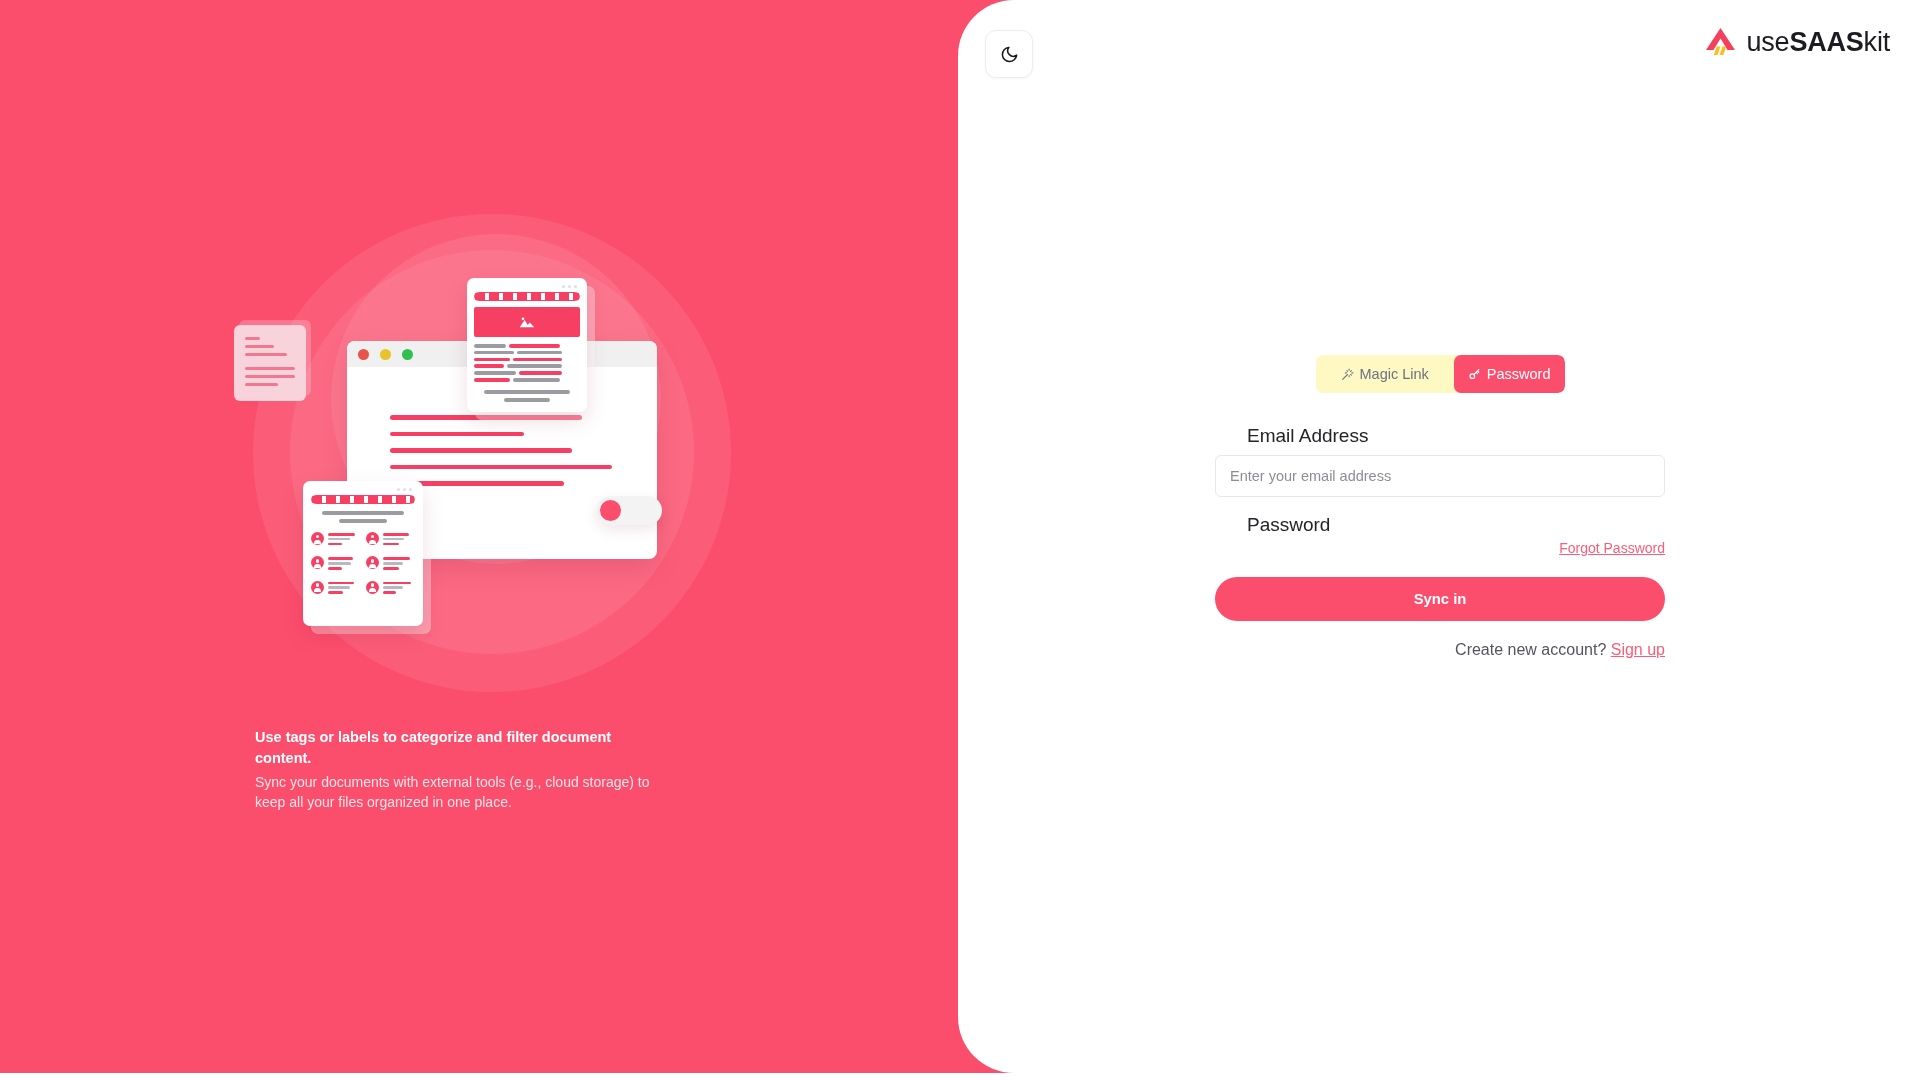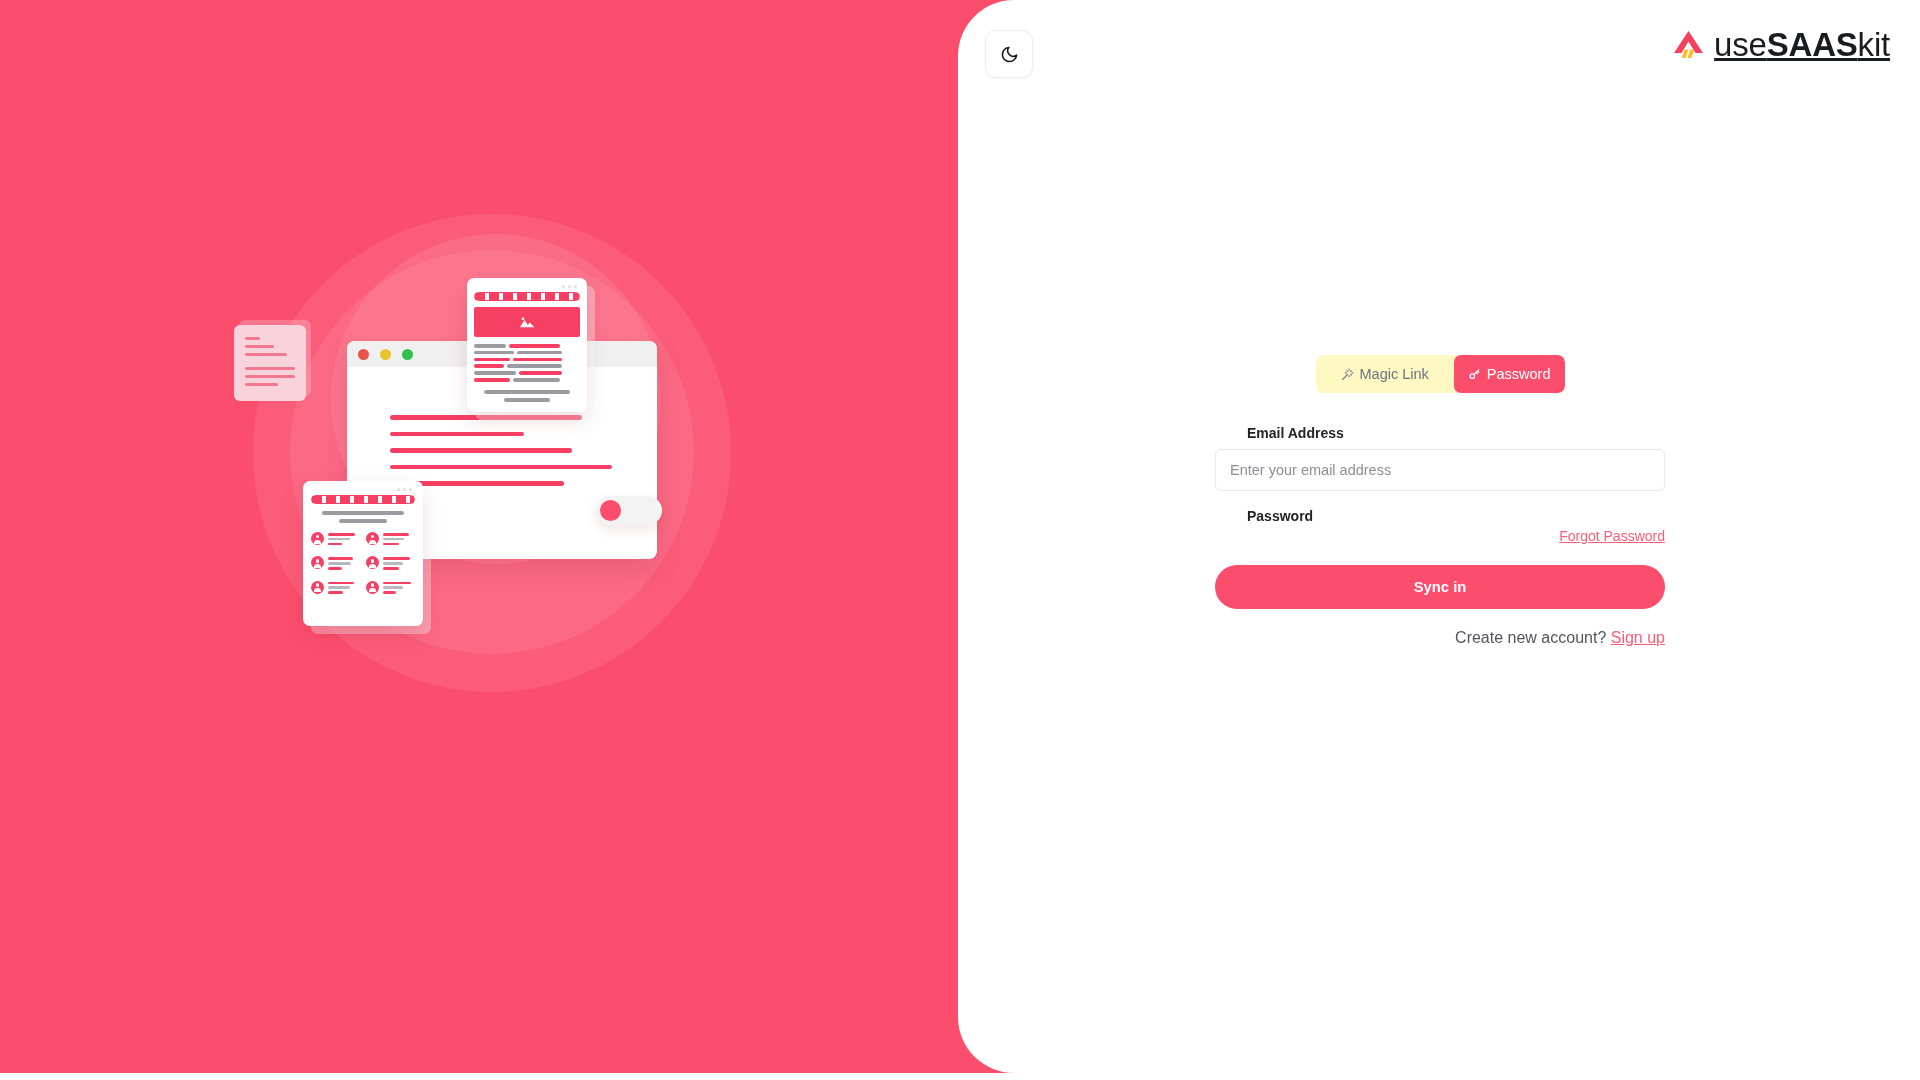--- a/index.html
+++ b/index.html
@@ -139,40 +139,40 @@
   .theme-btn {
     position:absolute; left:985px; top:30px; width:48px; height:48px;
     background:#FFFFFF; border:1px solid #EDEDEF; border-radius:11px;
     display:flex; align-items:center; justify-content:center;
     box-shadow:0 1px 3px rgba(0,0,0,0.04);
   }
   .brand {
     position:absolute; right:30px; top:26px;
     display:flex; align-items:center; gap:8px;
   }
-  .brand-text { font-size:33px; letter-spacing:-0.2px; color:#1B1B22;text-decoration:underline; }
+  .brand-text { font-size:27px; letter-spacing:-0.2px; color:#1B1B22; }
   .brand-text .b { font-weight:bold; }
 
   
   .form {
     position:absolute; left:1215px; top:355px; width:450px;
   }
   .tabs {
     display:flex; background:#fef9c3; border-radius:7px; width:249px; margin:0 auto 32px;
     overflow:hidden;
   }
   .tab {
     display:flex; align-items:center; justify-content:center; gap:6px;
     height:38px; font-size:14.5px; padding:0 14px; cursor:pointer;
   }
   .tab.inactive { color:#6C7280; flex:1; }
   .tab.active { background:#FB4E6D; color:#FFFFFF; border-radius:7px; font-weight:500; }
 
   .field-label {
-    font-size:14px; font-weight:bold; color:#232329; margin-bottom:8px;padding-left:32px;
+    font-size:19px; font-weight:normal; color:#232329; margin-bottom:8px;padding-left:32px;
   }
   .input-wrap { position:relative; margin-bottom:17px; }
   .inp {
     width:100%; height:42px; border:1px solid #E7E7EA; border-radius:6px;
     padding:16px 14px; font-size:14.5px; color:#2B2B33;
     font-family:"Liberation Sans", sans-serif; background:#FFFFFF; outline:none;
   }
   .inp::placeholder { color:#8D8D96; }
   .eye-btn {
     position:absolute; right:12px; top:50%; transform:translateY(-50%);
@@ -332,20 +332,24 @@
               </span>
           </div>
         </div>
       </div>
 
       <div class="toggle">
         <span class="knob"></span>
       </div>
     </div>
 
+    <div class="caption">
+      <div class="cap-title">Use tags or labels to categorize and filter document content.</div>
+      <div class="cap-sub">Sync your documents with external tools (e.g., cloud storage) to keep all your files organized in one place.</div>
+    </div>
   </div>
 
   <div class="right-pane"></div>
   <div class="bottom-strip"></div>
 
   <div class="theme-btn">
     <svg width="19" height="19" viewBox="0 0 24 24" fill="none" stroke="#16161C" stroke-width="1.9" stroke-linecap="round" stroke-linejoin="round">
       <path d="M21 12.8A9 9 0 1 1 11.2 3a7 7 0 0 0 9.8 9.8z"></path>
     </svg>
   </div>

